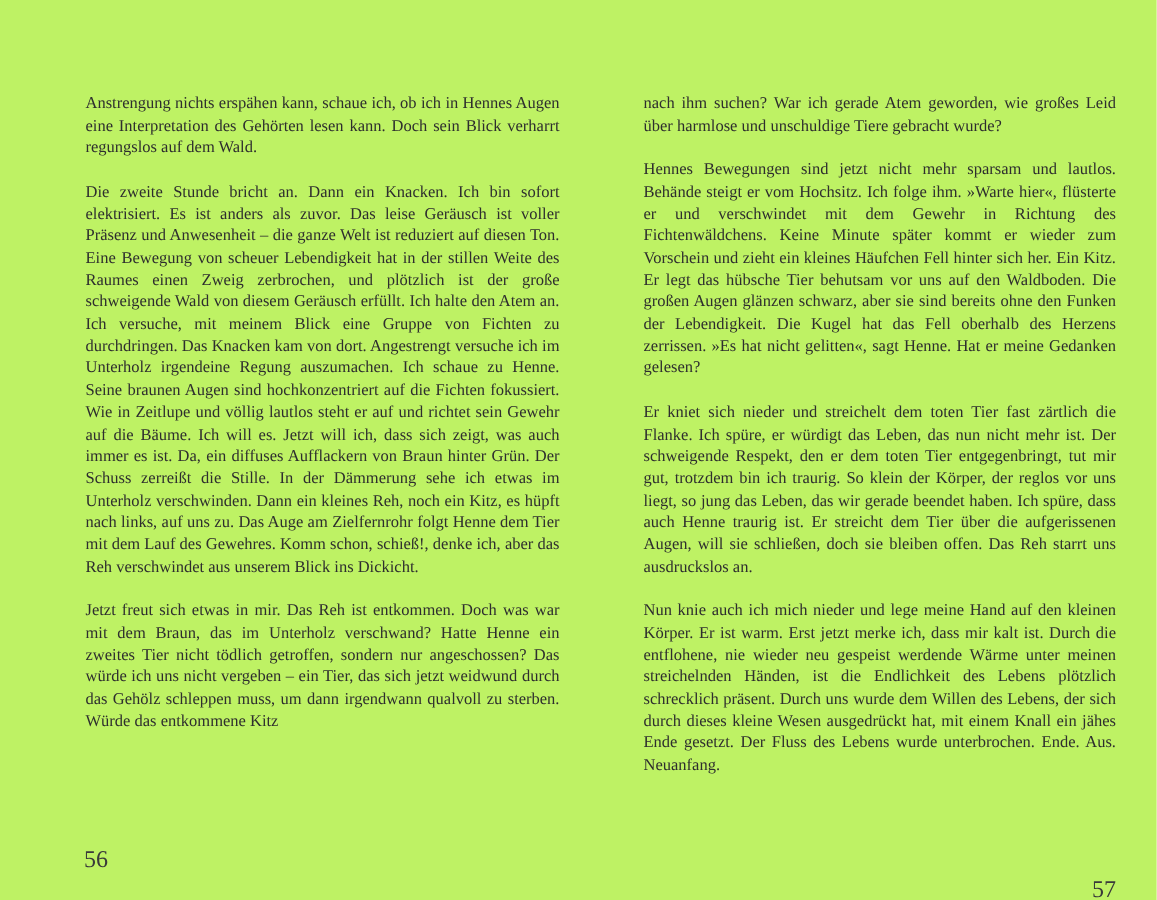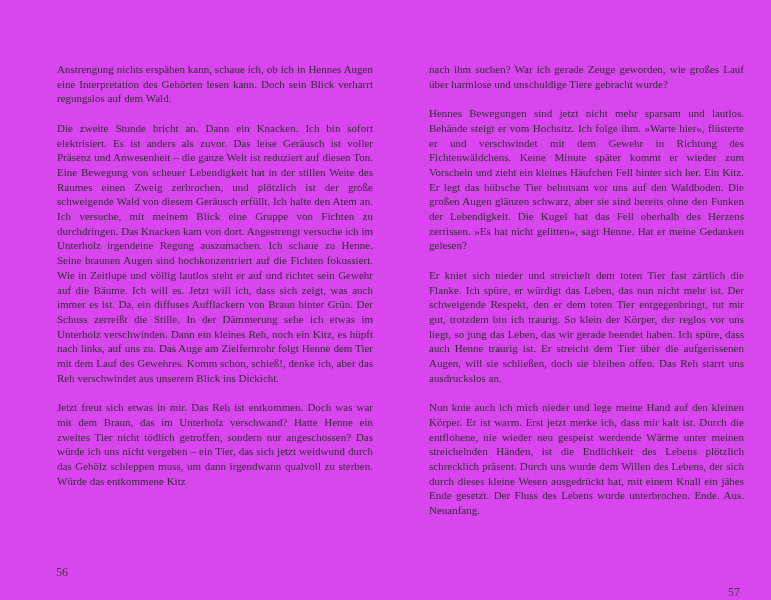--- a/index.html
+++ b/index.html
@@ -10,21 +10,21 @@
   body {
     position: relative;
     background: #ffffff;
     font-family: "Liberation Serif", "DejaVu Serif", serif;
     color: #2e2e2e;
     overflow: hidden;
   }
   .spread {
     position: absolute;
     inset: 0;
-    background: #d946ef;
+    background: #bef264;
     padding-left: 25px;
   }
   .page-text {
     position: absolute;
     top: 62px;
     font-size: 11px;
     line-height: 14.7px;
     text-align: justify;
     text-justify: inter-word;
     hyphens: auto;
@@ -34,39 +34,39 @@
     margin-bottom: 14.7px;
   }
   .page-text p:last-child {
     margin-bottom: 0;
   }
   #left-text  { left: 57px;  width: 316px; }
   #right-text { left: 429px; width: 315px; }
   .page-number {
     position: absolute;
     top: 565px;
-    font-size: 12px;
+    font-size: 16px;
     color: #3a3a3a;
   }
   #left-num  { left: 56px; }
   #right-num { left: 728px; margin-top: 20px; }
 </style>
 </head>
 <body>
 
 <div class="spread">
 
   <div class="page-text" id="left-text" lang="de">
     <p>Anstrengung nichts erspähen kann, schaue ich, ob ich in Hennes Augen eine Interpretation des Gehörten lesen kann. Doch sein Blick verharrt regungslos auf dem Wald.</p>
     <p>Die zweite Stunde bricht an. Dann ein Knacken. Ich bin sofort elektrisiert. Es ist anders als zuvor. Das leise Geräusch ist voller Präsenz und Anwesenheit – die ganze Welt ist reduziert auf diesen Ton. Eine Bewegung von scheuer Lebendigkeit hat in der stillen Weite des Raumes einen Zweig zerbrochen, und plötzlich ist der große schweigende Wald von diesem Geräusch erfüllt. Ich halte den Atem an. Ich versuche, mit meinem Blick eine Gruppe von Fichten zu durchdringen. Das Knacken kam von dort. Angestrengt versuche ich im Unterholz irgendeine Regung auszumachen. Ich schaue zu Henne. Seine braunen Augen sind hochkonzentriert auf die Fichten fokussiert. Wie in Zeitlupe und völlig lautlos steht er auf und richtet sein Gewehr auf die Bäume. Ich will es. Jetzt will ich, dass sich zeigt, was auch immer es ist. Da, ein diffuses Aufflackern von Braun hinter Grün. Der Schuss zerreißt die Stille. In der Dämmerung sehe ich etwas im Unterholz verschwinden. Dann ein kleines Reh, noch ein Kitz, es hüpft nach links, auf uns zu. Das Auge am Zielfernrohr folgt Henne dem Tier mit dem Lauf des Gewehres. Komm schon, schieß!, denke ich, aber das Reh verschwindet aus unserem Blick ins Dickicht.</p>
     <p>Jetzt freut sich etwas in mir. Das Reh ist entkommen. Doch was war mit dem Braun, das im Unterholz verschwand? Hatte Henne ein zweites Tier nicht tödlich getroffen, sondern nur angeschossen? Das würde ich uns nicht vergeben – ein Tier, das sich jetzt weidwund durch das Gehölz schleppen muss, um dann irgendwann qualvoll zu sterben. Würde das entkommene Kitz</p>
   </div>
 
   <div class="page-text" id="right-text" lang="de">
-    <p>nach ihm suchen? War ich gerade Zeuge geworden, wie großes Lauf über harmlose und unschuldige Tiere gebracht wurde?</p>
+    <p>nach ihm suchen? War ich gerade Atem geworden, wie großes Leid über harmlose und unschuldige Tiere gebracht wurde?</p>
     <p>Hennes Bewegungen sind jetzt nicht mehr sparsam und lautlos. Behände steigt er vom Hochsitz. Ich folge ihm. »Warte hier«, flüsterte er und verschwindet mit dem Gewehr in Richtung des Fichtenwäldchens. Keine Minute später kommt er wieder zum Vorschein und zieht ein kleines Häufchen Fell hinter sich her. Ein Kitz. Er legt das hübsche Tier behutsam vor uns auf den Waldboden. Die großen Augen glänzen schwarz, aber sie sind bereits ohne den Funken der Lebendigkeit. Die Kugel hat das Fell oberhalb des Herzens zerrissen. »Es hat nicht gelitten«, sagt Henne. Hat er meine Gedanken gelesen?</p>
     <p>Er kniet sich nieder und streichelt dem toten Tier fast zärtlich die Flanke. Ich spüre, er würdigt das Leben, das nun nicht mehr ist. Der schweigende Respekt, den er dem toten Tier entgegenbringt, tut mir gut, trotzdem bin ich traurig. So klein der Körper, der reglos vor uns liegt, so jung das Leben, das wir gerade beendet haben. Ich spüre, dass auch Henne traurig ist. Er streicht dem Tier über die aufgerissenen Augen, will sie schließen, doch sie bleiben offen. Das Reh starrt uns ausdruckslos an.</p>
     <p>Nun knie auch ich mich nieder und lege meine Hand auf den kleinen Körper. Er ist warm. Erst jetzt merke ich, dass mir kalt ist. Durch die entflohene, nie wieder neu gespeist werdende Wärme unter meinen streichelnden Händen, ist die Endlichkeit des Lebens plötzlich schrecklich präsent. Durch uns wurde dem Willen des Lebens, der sich durch dieses kleine Wesen ausgedrückt hat, mit einem Knall ein jähes Ende gesetzt. Der Fluss des Lebens wurde unterbrochen. Ende. Aus. Neuanfang.</p>
   </div>
 
   <div class="page-number" id="left-num">56</div>
   <div class="page-number" id="right-num">57</div>
 
 </div>
 

